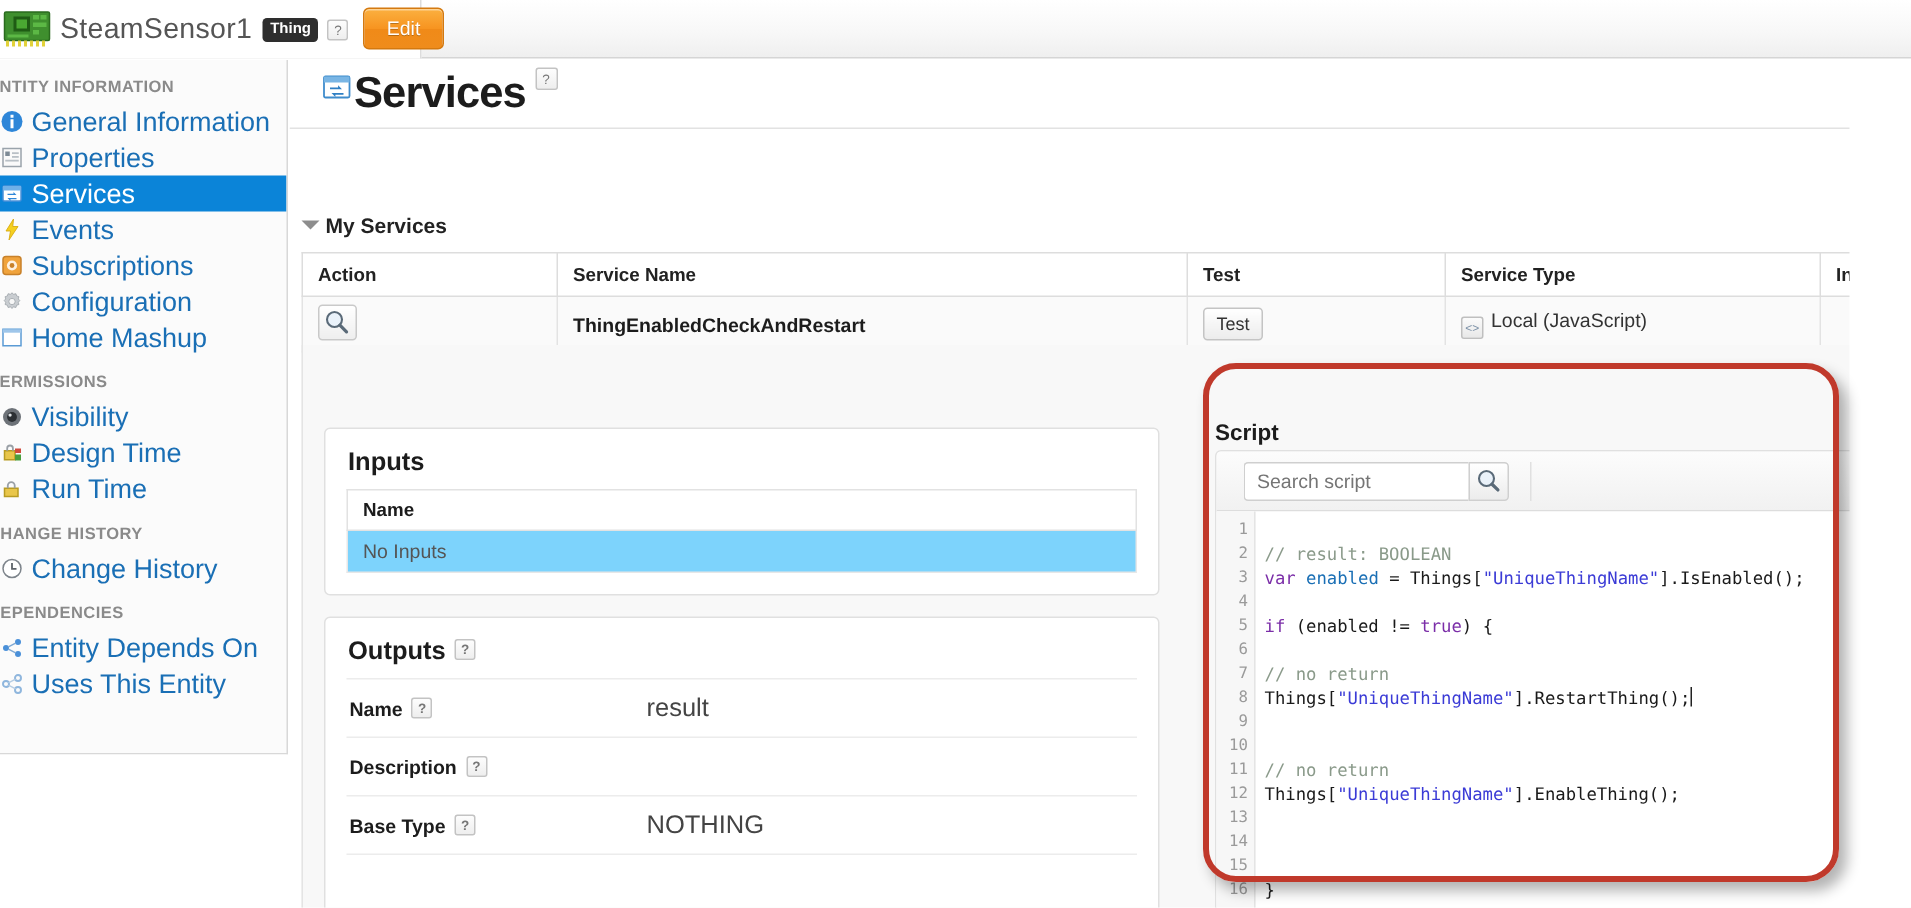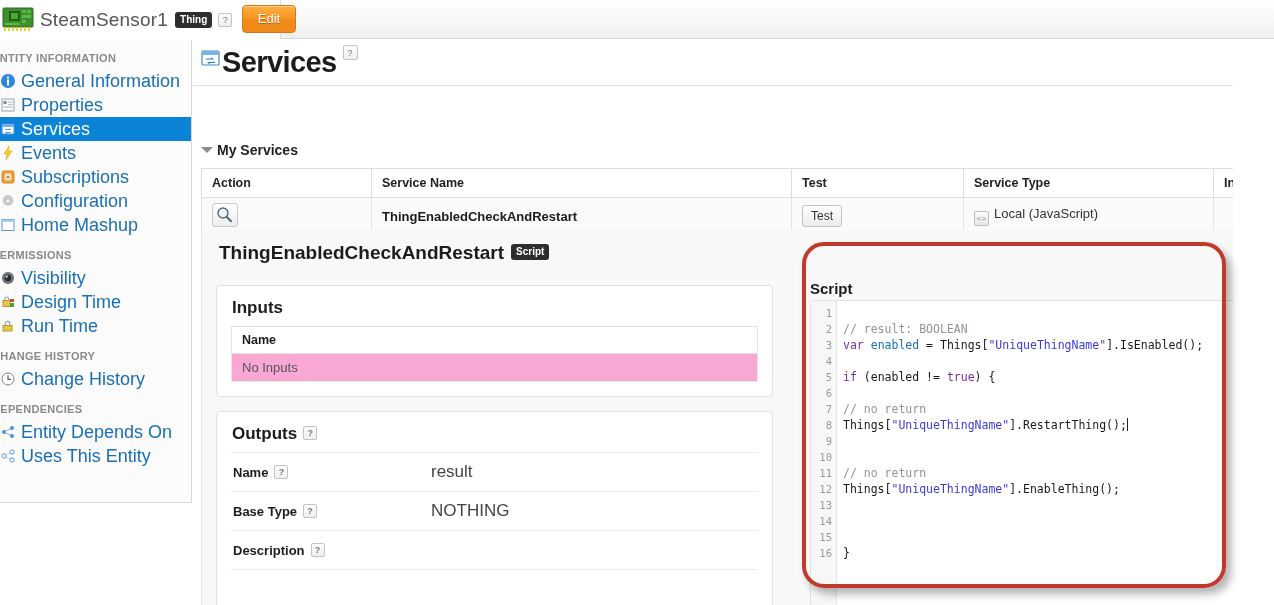--- a/index.html
+++ b/index.html
@@ -87,21 +87,21 @@
   }
 
   
   #main {
     position: absolute; left: 193px; top: 40px;
     width: 1081px; height: 565px;
     background: #ffffff; overflow: hidden;
   }
   #page-head {
     position: absolute; left: 0; top: 5px; width: 1081px; height: 40px;
-    padding-left: 8px;
+    padding-left: 22px;
   }
   #page-title {
     font-size: 29px; font-weight: bold; color: #1c1c1c;
     letter-spacing: -.6px; display: inline-block; vertical-align: middle;
   }
   #services-glyph {
     display: inline-block; width: 20px; height: 19px;
     vertical-align: -2px; margin-right: 1px; position: relative;
   }
   #page-head .help-q { vertical-align: 10px; width: 15px; height: 15px; line-height: 14px; }
@@ -189,21 +189,21 @@
   .card-h .help-q { vertical-align: 3px; }
   .sub-table {
     margin: 0 14px; width: 527px; border-collapse: collapse;
   }
   .sub-table th {
     text-align: left; font-size: 12.5px; font-weight: bold; color: #1c1c1c;
     padding: 6px 0 6px 10px; border: 1px solid #e2e2e2; background:#fff;
   }
   .sub-table td {
     font-size: 13px; color: #555; padding: 6px 0 6px 10px;
-    border: 1px solid #e7e7e7; background: #f9a8d4;
+    border: 1px solid #e7e7e7; background: #7dd3fc;
   }
   .row-line {
     position: relative; height: 39px; display: flex; align-items: center;
     border-top: 1px solid #ececec; margin: 0 14px;
   }
   .row-line:first-of-type { border-top: 1px solid #ececec; }
   .rl-label {
     width: 200px; font-size: 13px; font-weight: bold; color: #1c1c1c;
     padding-left: 2px;
   }
@@ -525,23 +525,20 @@
         <td>
           <span class="js-icon">&lt;&gt;</span><span>Local (JavaScript)</span>
         </td>
         <td></td>
       </tr>
     </tbody>
   </table>
 
   <div id="detail-panel">
 
-    <div id="detail-title">
-      <span>ThingEnabledCheckAndRestart</span><span class="badge-script">Script</span>
-    </div>
 
     <div class="card" id="inputs-card">
       <div class="card-h">Inputs</div>
       <table class="sub-table">
         <tbody>
             <tr>
           <th>Name</th>
         </tr>
         <tr>
           <td>No Inputs</td>
@@ -554,35 +551,47 @@
       <div class="card-h">
         <span>Outputs</span><span class="help-q">?</span>
       </div>
 
       <div class="row-line">
         <span class="rl-label"><span>Name</span><span class="help-q">?</span></span>
         <span class="rl-value">result</span>
       </div>
 
       <div class="row-line">
+        <span class="rl-label"><span>Description</span><span class="help-q">?</span></span>
+        <span class="rl-value"></span>
+      </div>
+
+      <div class="row-line">
         <span class="rl-label"><span>Base Type</span><span class="help-q">?</span></span>
         <span class="rl-value">NOTHING</span>
       </div>
 
-      <div class="row-line">
-        <span class="rl-label"><span>Description</span><span class="help-q">?</span></span>
-        <span class="rl-value"></span>
-      </div>
-
       <div class="row-line"></div>
     </div>
 
     <div id="script-label">Script</div>
 
     <div id="script-card">
+      <div id="script-toolbar">
+        <div id="search-wrap">
+          <input id="search-input" type="text" placeholder="Search script" style="">
+          <span id="search-btn">
+            <svg width="25" height="24" viewBox="0 0 25 24">
+                <circle cx="11" cy="10" r="5" fill="#e9f1f9" stroke="#5a6a78" stroke-width="1.4"></circle>
+                <path d="M14.7 13.8 L18.6 17.6" stroke="#5a6a78" stroke-width="2.2" stroke-linecap="round"></path>
+              </svg>
+          </span>
+        </div>
+        <div id="toolbar-div"></div>
+      </div>
 
       <div id="editor">
         <div id="gutter">
             <div style="padding-right:4px">1</div>
             <div style="padding-right:4px">2</div>
             <div style="padding-right:4px">3</div>
             <div style="padding-right:4px">4</div>
             <div style="padding-right:4px">5</div>
             <div style="padding-right:4px">6</div>
             <div style="padding-right:4px">7</div>

